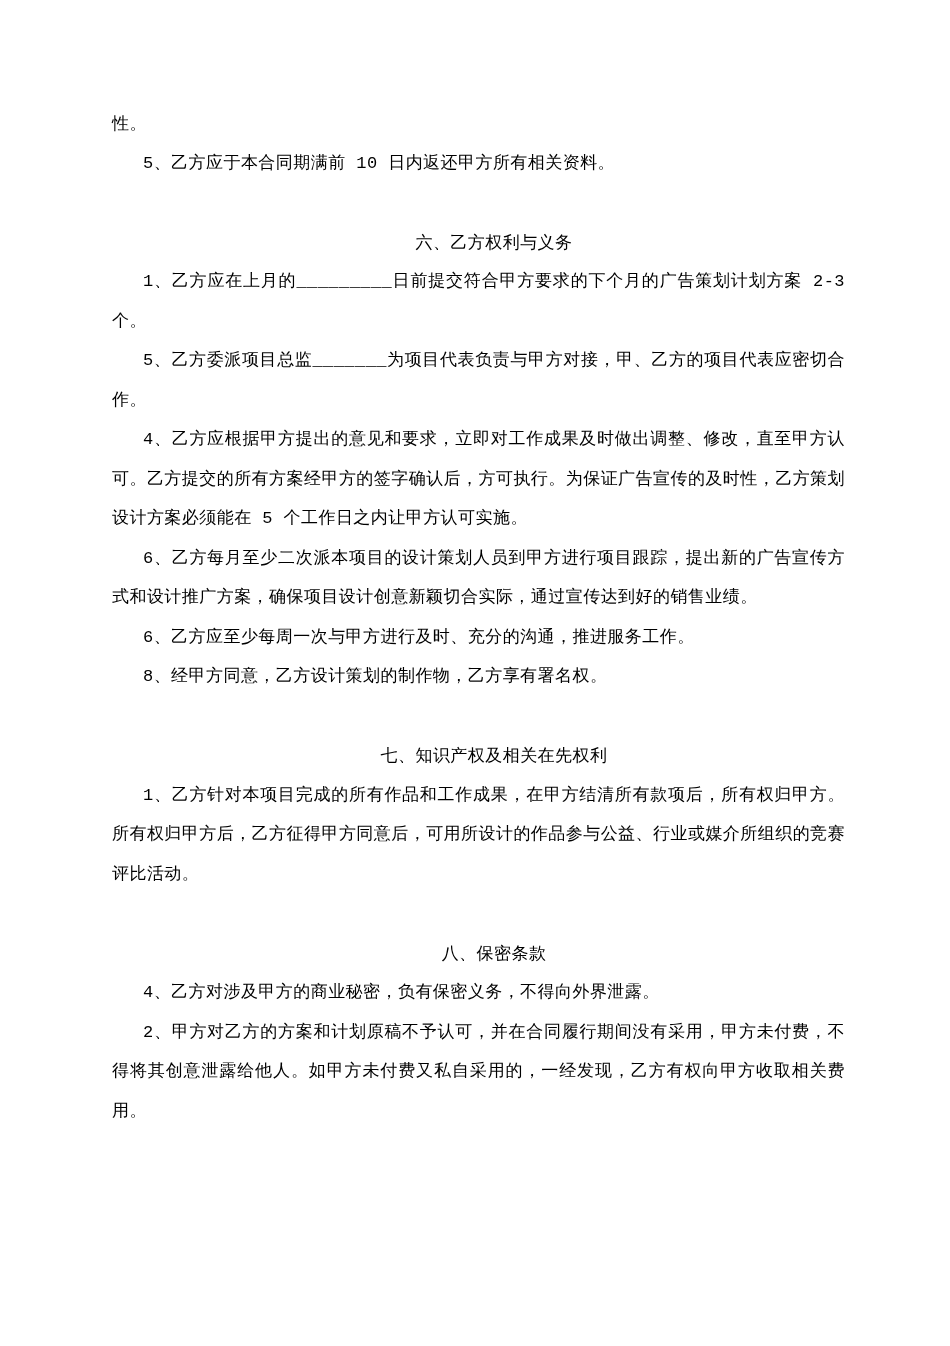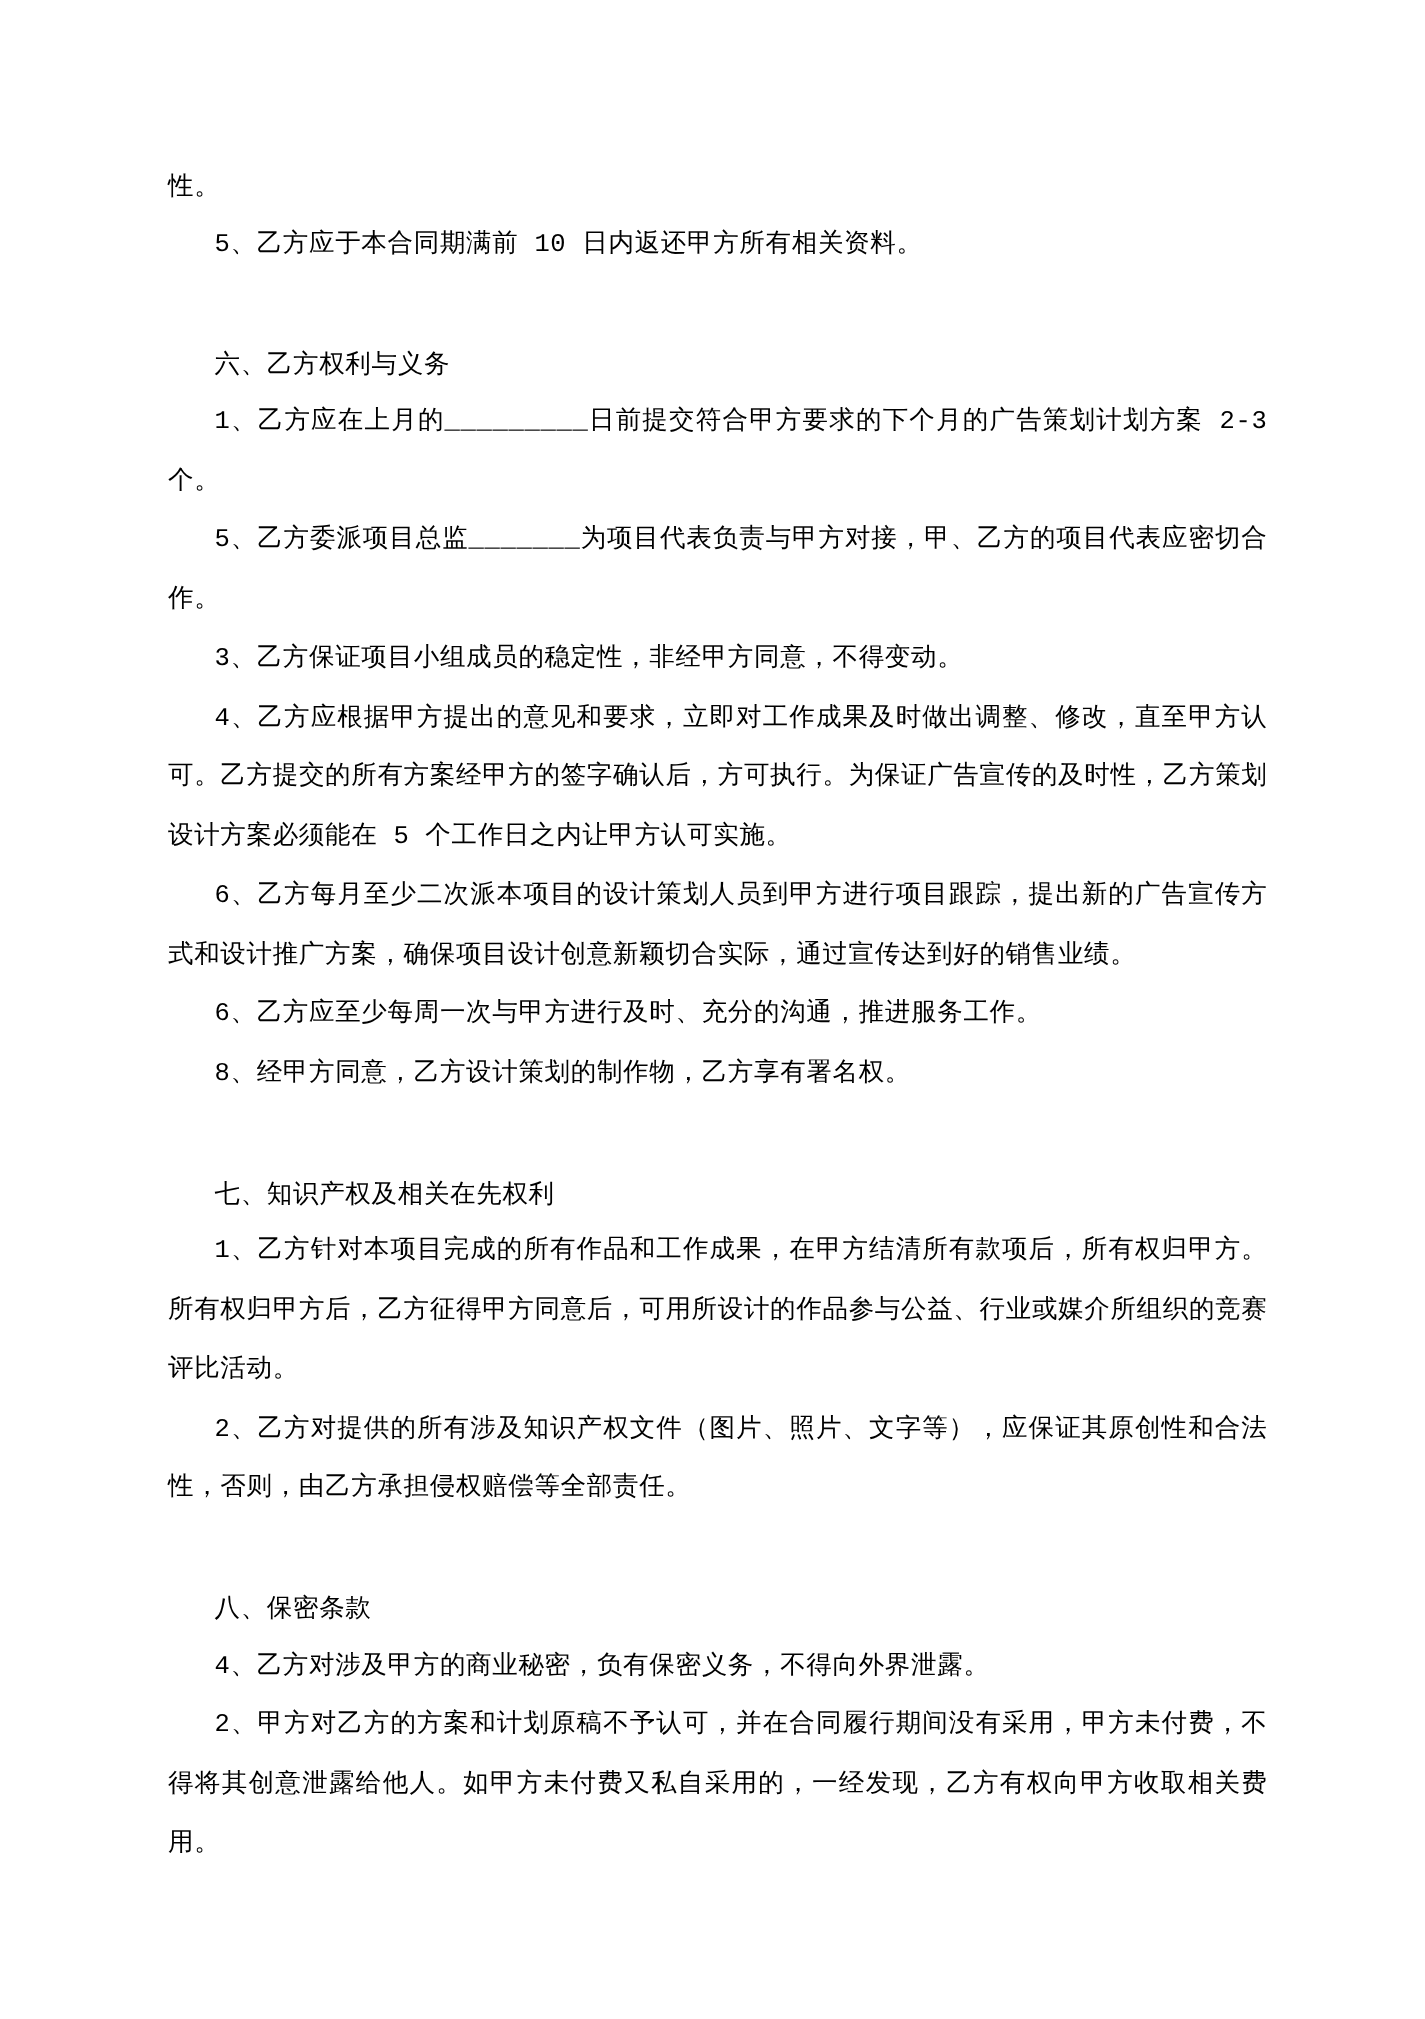--- a/index.html
+++ b/index.html
@@ -28,47 +28,45 @@
     margin: 0;
     padding: 0;
     text-align: justify;
   }
   .para.body {
     text-indent: 31px;
     font-family: Liberation Mono, monospace;
   }
   .para.heading {
     text-indent: 31px;
-    text-align: left;
+    text-align: center;
   }
   .para.continuation {
     text-indent: 0;
   }
   .para.spacer {
     height: 39.5px;
   }
 </style>
 </head>
 <body>
 
 <div class="page">
   <div>
       <p class="para continuation">性。</p>
       <p class="para body">5、乙方应于本合同期满前 10 日内返还甲方所有相关资料。</p>
       <p class="para spacer"></p>
       <p class="para heading">六、乙方权利与义务</p>
       <p class="para body">1、乙方应在上月的_________日前提交符合甲方要求的下个月的广告策划计划方案 2-3 个。</p>
       <p class="para body">5、乙方委派项目总监_______为项目代表负责与甲方对接，甲、乙方的项目代表应密切合作。</p>
-      <p class="para body">3、乙方保证项目小组成员的稳定性，非经甲方同意，不得变动。</p>
       <p class="para body">4、乙方应根据甲方提出的意见和要求，立即对工作成果及时做出调整、修改，直至甲方认可。乙方提交的所有方案经甲方的签字确认后，方可执行。为保证广告宣传的及时性，乙方策划设计方案必须能在 5 个工作日之内让甲方认可实施。</p>
       <p class="para body">6、乙方每月至少二次派本项目的设计策划人员到甲方进行项目跟踪，提出新的广告宣传方式和设计推广方案，确保项目设计创意新颖切合实际，通过宣传达到好的销售业绩。</p>
       <p class="para body">6、乙方应至少每周一次与甲方进行及时、充分的沟通，推进服务工作。</p>
       <p class="para body">8、经甲方同意，乙方设计策划的制作物，乙方享有署名权。</p>
       <p class="para spacer"></p>
       <p class="para heading">七、知识产权及相关在先权利</p>
       <p class="para body">1、乙方针对本项目完成的所有作品和工作成果，在甲方结清所有款项后，所有权归甲方。所有权归甲方后，乙方征得甲方同意后，可用所设计的作品参与公益、行业或媒介所组织的竞赛评比活动。</p>
-      <p class="para body">2、乙方对提供的所有涉及知识产权文件（图片、照片、文字等），应保证其原创性和合法性，否则，由乙方承担侵权赔偿等全部责任。</p>
       <p class="para spacer"></p>
       <p class="para heading">八、保密条款</p>
       <p class="para body">4、乙方对涉及甲方的商业秘密，负有保密义务，不得向外界泄露。</p>
       <p class="para body">2、甲方对乙方的方案和计划原稿不予认可，并在合同履行期间没有采用，甲方未付费，不得将其创意泄露给他人。如甲方未付费又私自采用的，一经发现，乙方有权向甲方收取相关费用。</p>
     </div>
 </div>
 
 </body></html>

